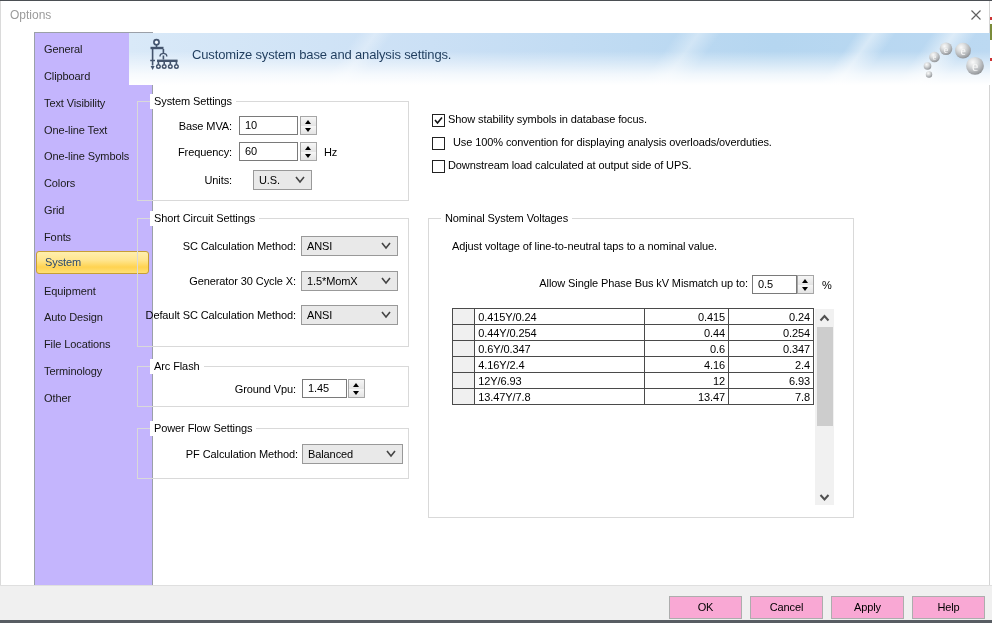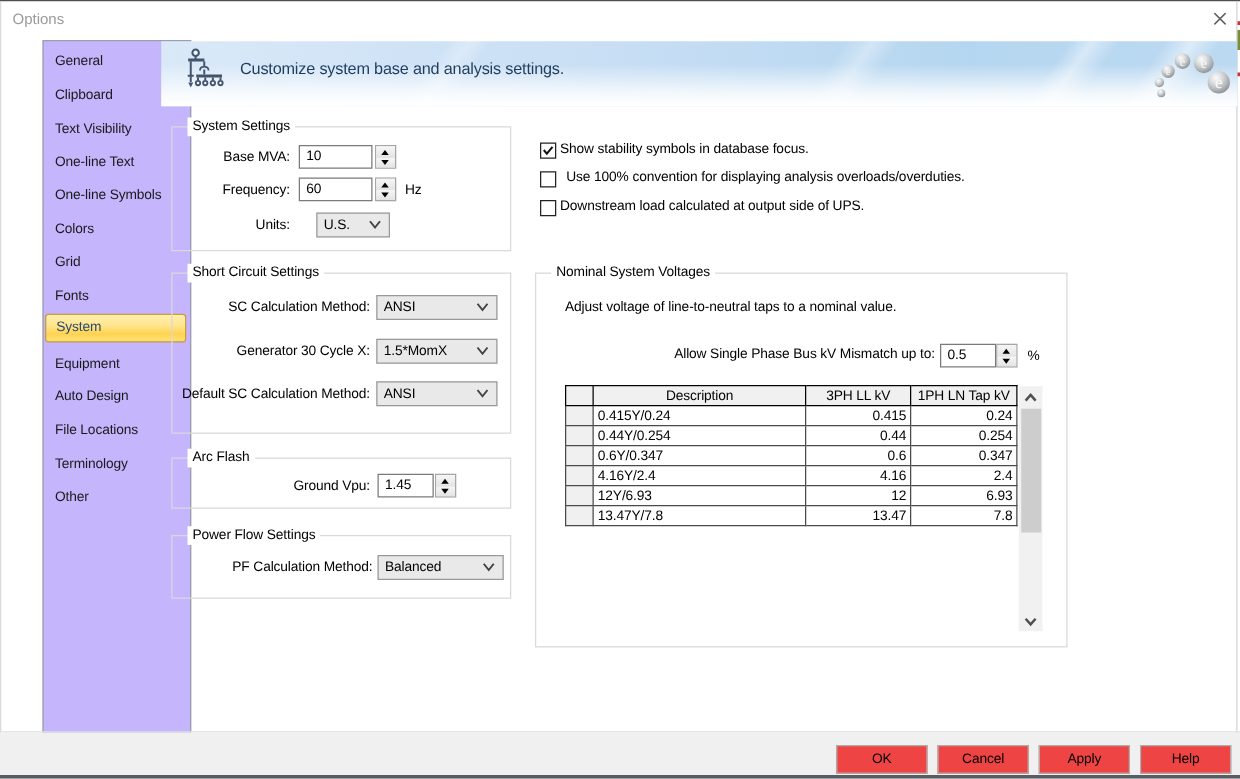--- a/index.html
+++ b/index.html
@@ -50,21 +50,21 @@
 td,th{border:1px solid #4a4a4a;padding:0 3px;height:15px;font-weight:normal;overflow:hidden;white-space:nowrap;}
 th{background:#f0f0f0;border:1px solid #000;}
 td.sel{background:#f0f0f0;}
 td.num{text-align:right;}
 
 #sbtrack{left:815px;top:309px;width:19px;height:196px;background:#f1f1f1;}
 #sbthumb{left:817px;top:327px;width:16px;height:99px;background:#cdcdcd;}
 
 #botline{left:0;top:585px;width:992px;height:1px;background:#dfdfdf;}
 #botstrip{left:0;top:586px;width:992px;height:34px;background:#f0f0f0;}
-.btn{position:absolute;top:596px;width:71px;height:21px;background:#ef4444;border:1px solid #adadad;
+.btn{position:absolute;top:596px;width:71px;height:21px;background:#f9a8d4;border:1px solid #adadad;
  text-align:center;line-height:21px;}
 </style>
 </head>
 <body>
 <div class="abs" id="topborder"></div>
 <div class="abs" id="leftborder"></div>
 <div class="abs" id="rightborder"></div>
 <div class="abs" id="bottomborder"></div>
 <div class="abs" id="title">Options</div>
 <svg class="abs" style="left:971px;top:10px" width="10" height="10" viewBox="0 0 10 10">
@@ -237,26 +237,20 @@
 
 <div class="abs" id="vtable">
   <table>
     <colgroup>
         <col style="width:22px">
         <col style="width:168px">
         <col style="width:83px">
         <col style="width:84px">
       </colgroup>
     <tbody>
-        <tr>
-          <th class="sel"></th>
-          <th>Description</th>
-          <th>3PH LL kV</th>
-          <th>1PH LN Tap kV</th>
-        </tr>
     <tr>
           <td class="sel"></td>
           <td>0.415Y/0.24</td>
           <td class="num">0.415</td>
           <td class="num">0.24</td>
         </tr>
     <tr>
           <td class="sel"></td>
           <td>0.44Y/0.254</td>
           <td class="num">0.44</td>

